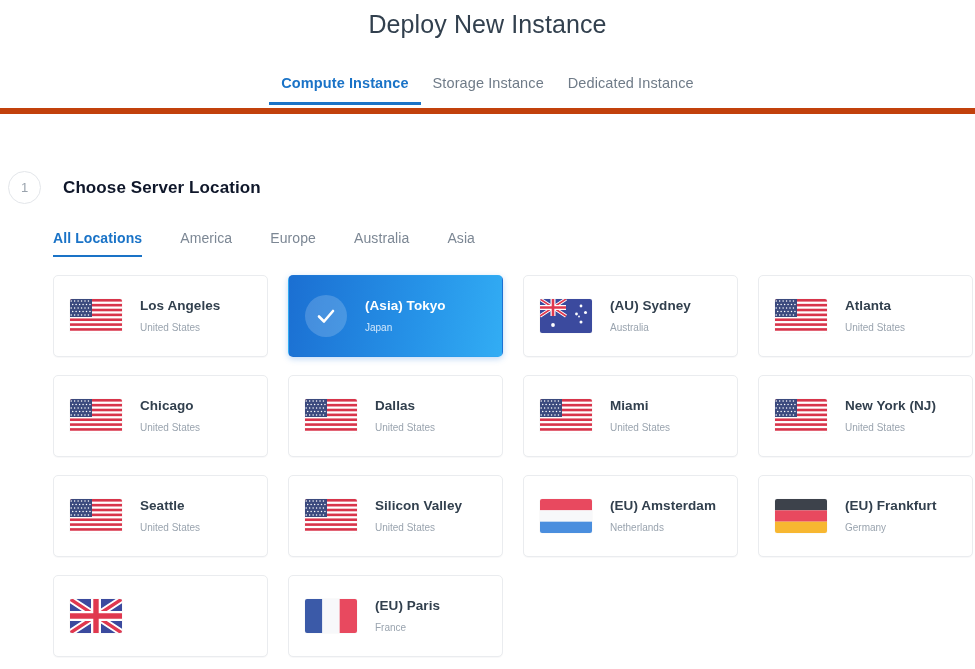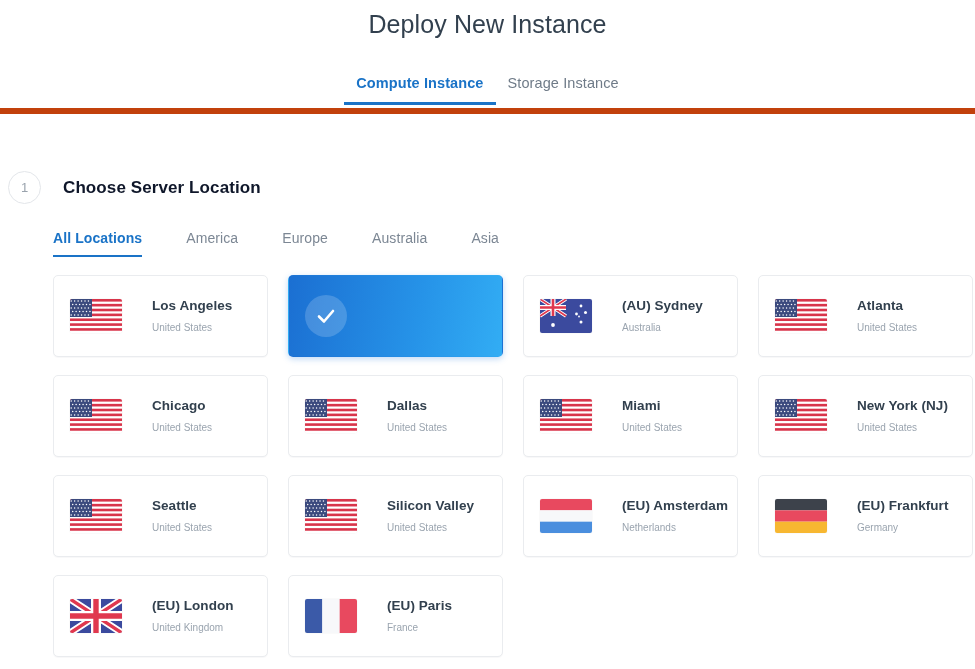--- a/index.html
+++ b/index.html
@@ -77,21 +77,21 @@
     color: #0f172a;
     letter-spacing: 0.1px;
   }
 
   
   .region-tabs {
     display: flex;
     margin-top: 22px;
     padding-left: 53px;
     align-items: flex-start;
-    gap: 16px;
+    gap: 10px;
   }
   .region-tab {
     font-size: 14px;
     color: #7c8794;
     padding: 4px 14px 11px 14px;
     cursor: pointer;
     position: relative;
     white-space: nowrap;
     letter-spacing: 0.1px;
   }
@@ -120,21 +120,20 @@
   .loc-card {
     height: 82px;
     border: 1px solid #eaecef;
     border-radius: 5px;
     background: #fff;
     display: flex;
     align-items: center;
     padding-left: 16px;
     cursor: pointer;
     box-shadow: 0 1px 1px rgba(20,30,50,0.03);
-    gap: 12px;
   }
   .loc-card.selected {
     background: linear-gradient(100deg, #1b6fd2 0%, #2693e8 60%, #32adf4 100%);
     border-color: transparent;
     box-shadow: 0 2px 6px rgba(30,120,220,0.28);
   }
   .flag {
     width: 52px; height: 34px;
     flex: 0 0 52px;
     border-radius: 2px;
@@ -172,20 +171,21 @@
 </head>
 <body>
 
 <div class="page">
 
   <div class="page-title">Deploy New Instance</div>
 
   <div class="top-tabs">
       <div class="top-tab active"><span>Compute Instance</span></div>
       <div class="top-tab"><span>Storage Instance</span></div>
+      <div class="top-tab"><span>Dedicated Instance</span></div>
     </div>
 
   <div class="step-row">
     <div class="step-badge">1</div>
     <div class="step-title">Choose Server Location</div>
   </div>
 
   <div class="region-tabs">
       <div class="region-tab active"><span>All Locations</span></div>
       <div class="region-tab"><span>America</span></div>
@@ -240,20 +240,24 @@
         <div class="loc-text">
           <div class="loc-name">Los Angeles</div>
           <div class="loc-country">United States</div>
         </div>
       </div>
       <div class="loc-card selected">
         <div class="check-badge">
           <svg width="22" height="22" viewBox="0 0 22 22" xmlns="http://www.w3.org/2000/svg">
             <path d="M4 11.5 L9 16.5 L18 6" fill="none" stroke="#ffffff" stroke-width="2.6" stroke-linecap="round" stroke-linejoin="round"></path>
           </svg>
+        </div>
+        <div class="loc-text">
+          <div class="loc-name">(Asia) Tokyo</div>
+          <div class="loc-country">Japan</div>
         </div>
       </div>
       <div class="loc-card">
         <span class="flag"><svg width="52" height="34" viewBox="0 0 52 34" xmlns="http://www.w3.org/2000/svg">
             <rect width="52" height="34" fill="#3b4a9e"></rect>
             <g>
               <rect x="0" y="0" width="26" height="17" fill="#3b4a9e"></rect>
               <path d="M0 0 L26 17 M26 0 L0 17" stroke="#ffffff" stroke-width="3.4"></path>
               <path d="M0 0 L26 17 M26 0 L0 17" stroke="#e0384f" stroke-width="1.6"></path>
               <path d="M13 0 L13 17 M0 8.5 L26 8.5" stroke="#ffffff" stroke-width="5"></path>
@@ -623,24 +627,20 @@
         </div>
       </div>
       <div class="loc-card">
         <span class="flag"><svg width="52" height="34" viewBox="0 0 52 34" xmlns="http://www.w3.org/2000/svg">
             <rect width="52" height="34" fill="#3b4a9e"></rect>
             <path d="M0 0 L52 34 M52 0 L0 34" stroke="#ffffff" stroke-width="7"></path>
             <path d="M0 0 L52 34 M52 0 L0 34" stroke="#e0384f" stroke-width="3.4"></path>
             <path d="M26 0 L26 34 M0 17 L52 17" stroke="#ffffff" stroke-width="10"></path>
             <path d="M26 0 L26 34 M0 17 L52 17" stroke="#e0384f" stroke-width="5.4"></path>
           </svg></span>
-        <div class="loc-text">
-          <div class="loc-name">(EU) London</div>
-          <div class="loc-country">United Kingdom</div>
-        </div>
       </div>
       <div class="loc-card">
         <span class="flag"><svg width="52" height="34" viewBox="0 0 52 34" xmlns="http://www.w3.org/2000/svg">
             <rect width="17.33" height="34" x="0" fill="#3b5aa8"></rect>
             <rect width="17.34" height="34" x="17.33" fill="#f7f8fa"></rect>
             <rect width="17.33" height="34" x="34.67" fill="#e8495f"></rect>
           </svg></span>
         <div class="loc-text">
           <div class="loc-name">(EU) Paris</div>
           <div class="loc-country">France</div>

